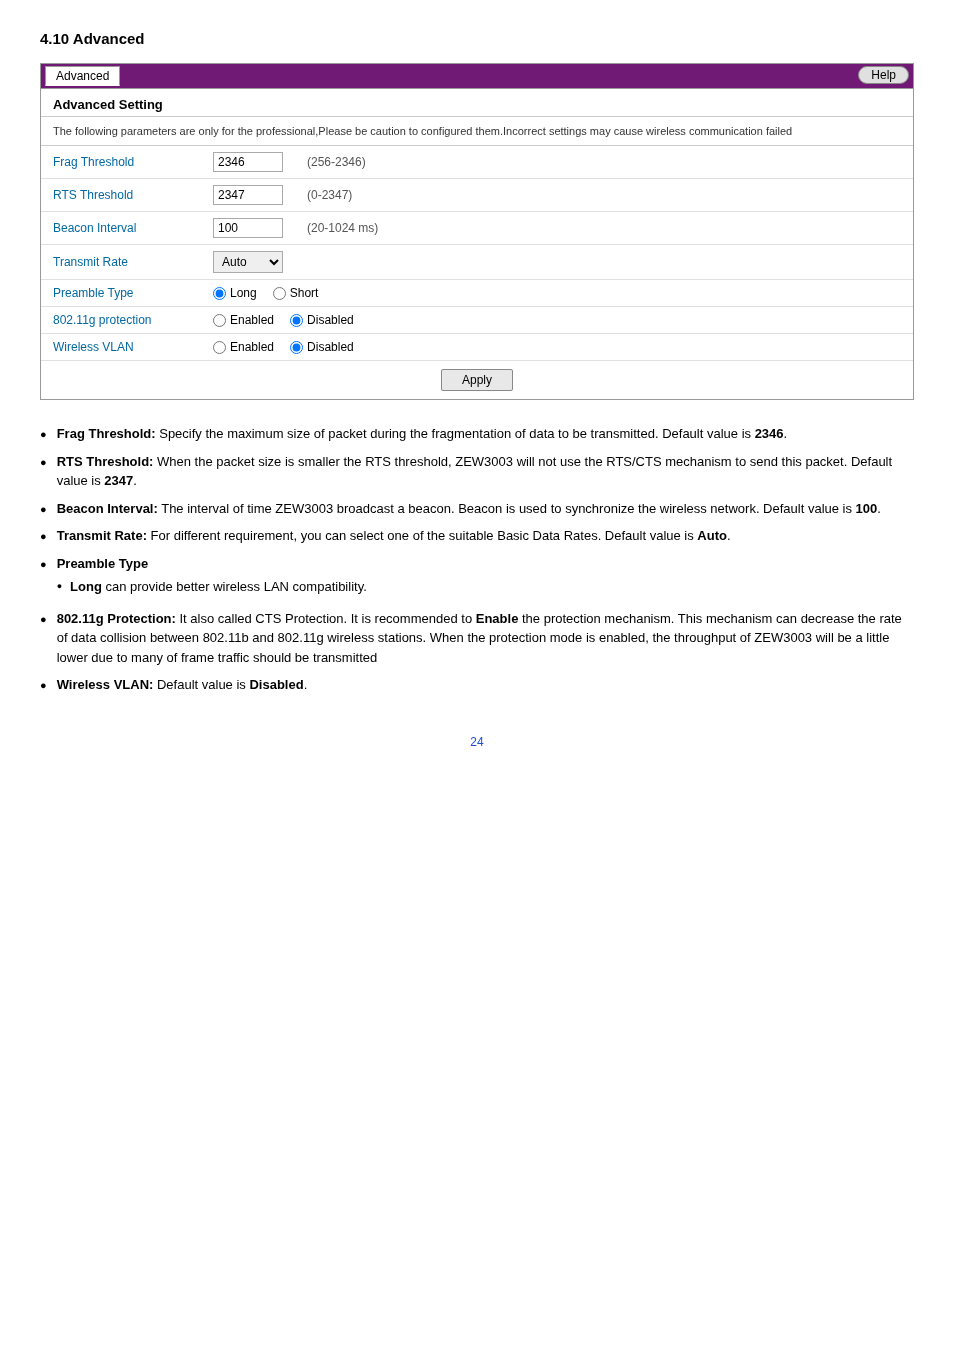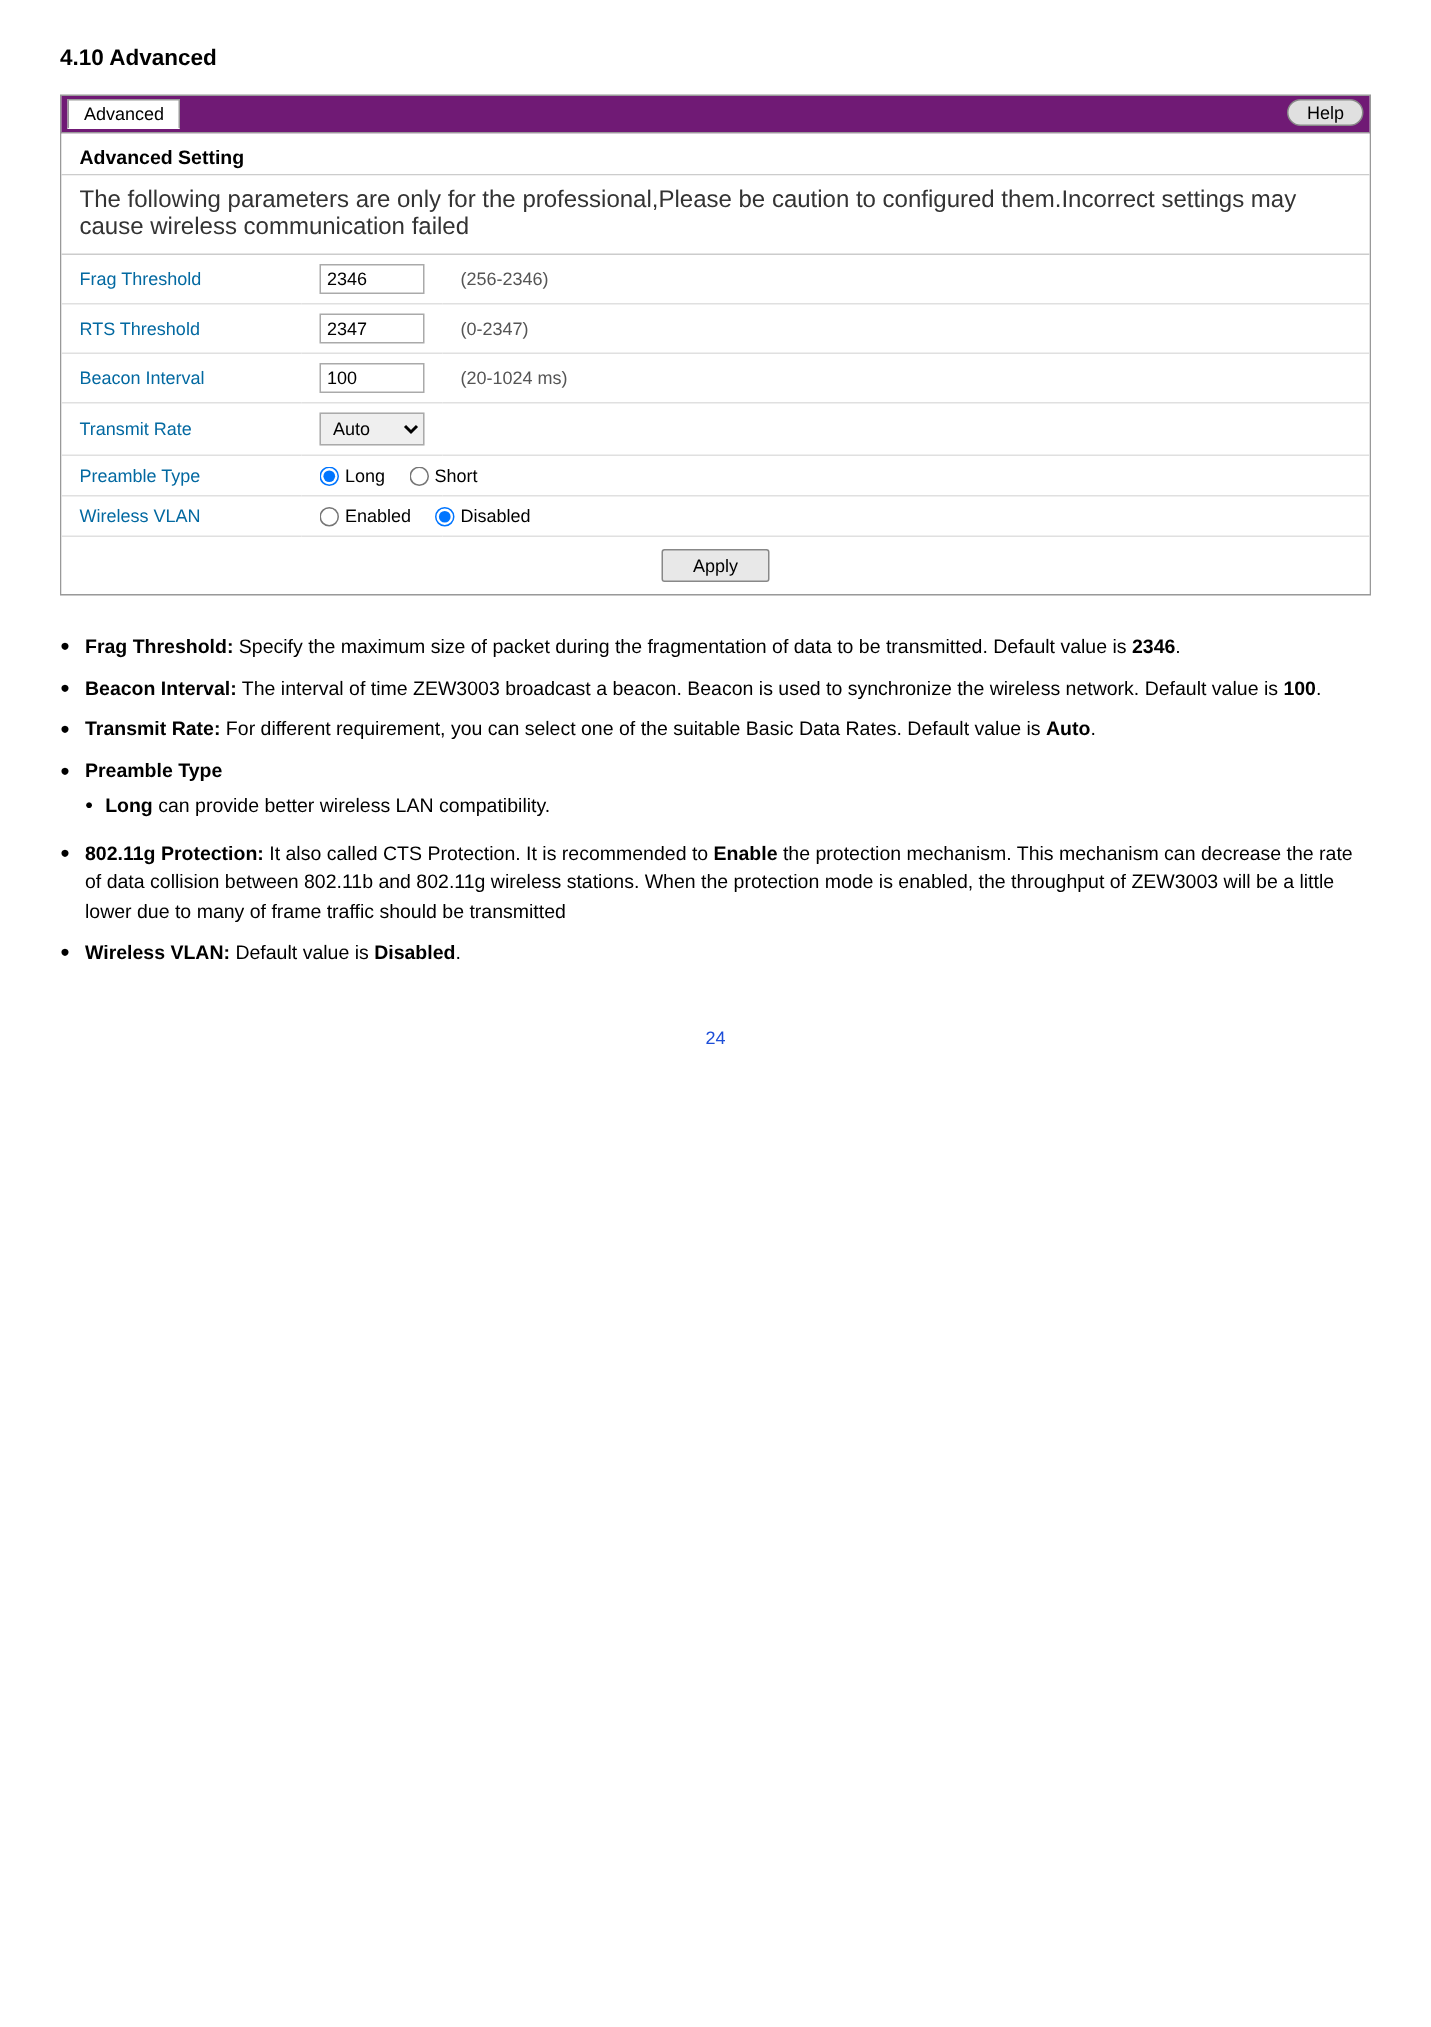--- a/index.html
+++ b/index.html
@@ -47,21 +47,21 @@
       cursor: pointer;
     }
     .section-title {
       font-weight: bold;
       font-size: 13px;
       padding: 8px 12px 4px 12px;
       border-bottom: 1px solid #ccc;
       background: #fff;
     }
     .notice {
-      font-size: 16px;
+      font-size: 11px;
       padding: 8px 12px;
       background: #fff;
       border-bottom: 1px solid #ccc;
       color: #333;
     }
     .settings-table {
       width: 100%;
       border-collapse: collapse;
       background: #fff;
     }
@@ -228,20 +228,33 @@
             <label>
               <input type="radio" name="preamble" checked="" style=""> Long
             </label>
             <label>
               <input type="radio" name="preamble" style=""> Short
             </label>
           </div>
         </td>
       </tr>
 
+      <tr>
+        <td>802.11g protection</td>
+        <td colspan="2">
+          <div class="radio-group">
+            <label>
+              <input type="radio" name="protection" style=""> Enabled
+            </label>
+            <label>
+              <input type="radio" name="protection" checked="" style=""> Disabled
+            </label>
+          </div>
+        </td>
+      </tr>
 
       <tr>
         <td>Wireless VLAN</td>
         <td colspan="2">
           <div class="radio-group">
             <label>
               <input type="radio" name="vlan" style=""> Enabled
             </label>
             <label>
               <input type="radio" name="vlan" checked="" style=""> Disabled
@@ -254,20 +267,25 @@
 
   <div class="apply-row">
     <button class="apply-btn">Apply</button>
   </div>
 </div>
 
 <ul class="description-list">
   <li>
     <span class="li-content">
       <strong>Frag Threshold:</strong> Specify the maximum size of packet during the fragmentation of data to be transmitted. Default value is <strong>2346</strong>.
+    </span>
+  </li>
+  <li>
+    <span class="li-content">
+      <strong>RTS Threshold:</strong> When the packet size is smaller the RTS threshold, ZEW3003 will not use the RTS/CTS mechanism to send this packet. Default value is <strong>2347</strong>.
     </span>
   </li>
   <li>
     <span class="li-content">
       <strong>Beacon Interval:</strong> The interval of time ZEW3003 broadcast a beacon. Beacon is used to synchronize the wireless network. Default value is <strong>100</strong>.
     </span>
   </li>
   <li>
     <span class="li-content">
       <strong>Transmit Rate:</strong> For different requirement, you can select one of the suitable Basic Data Rates. Default value is <strong>Auto</strong>.

